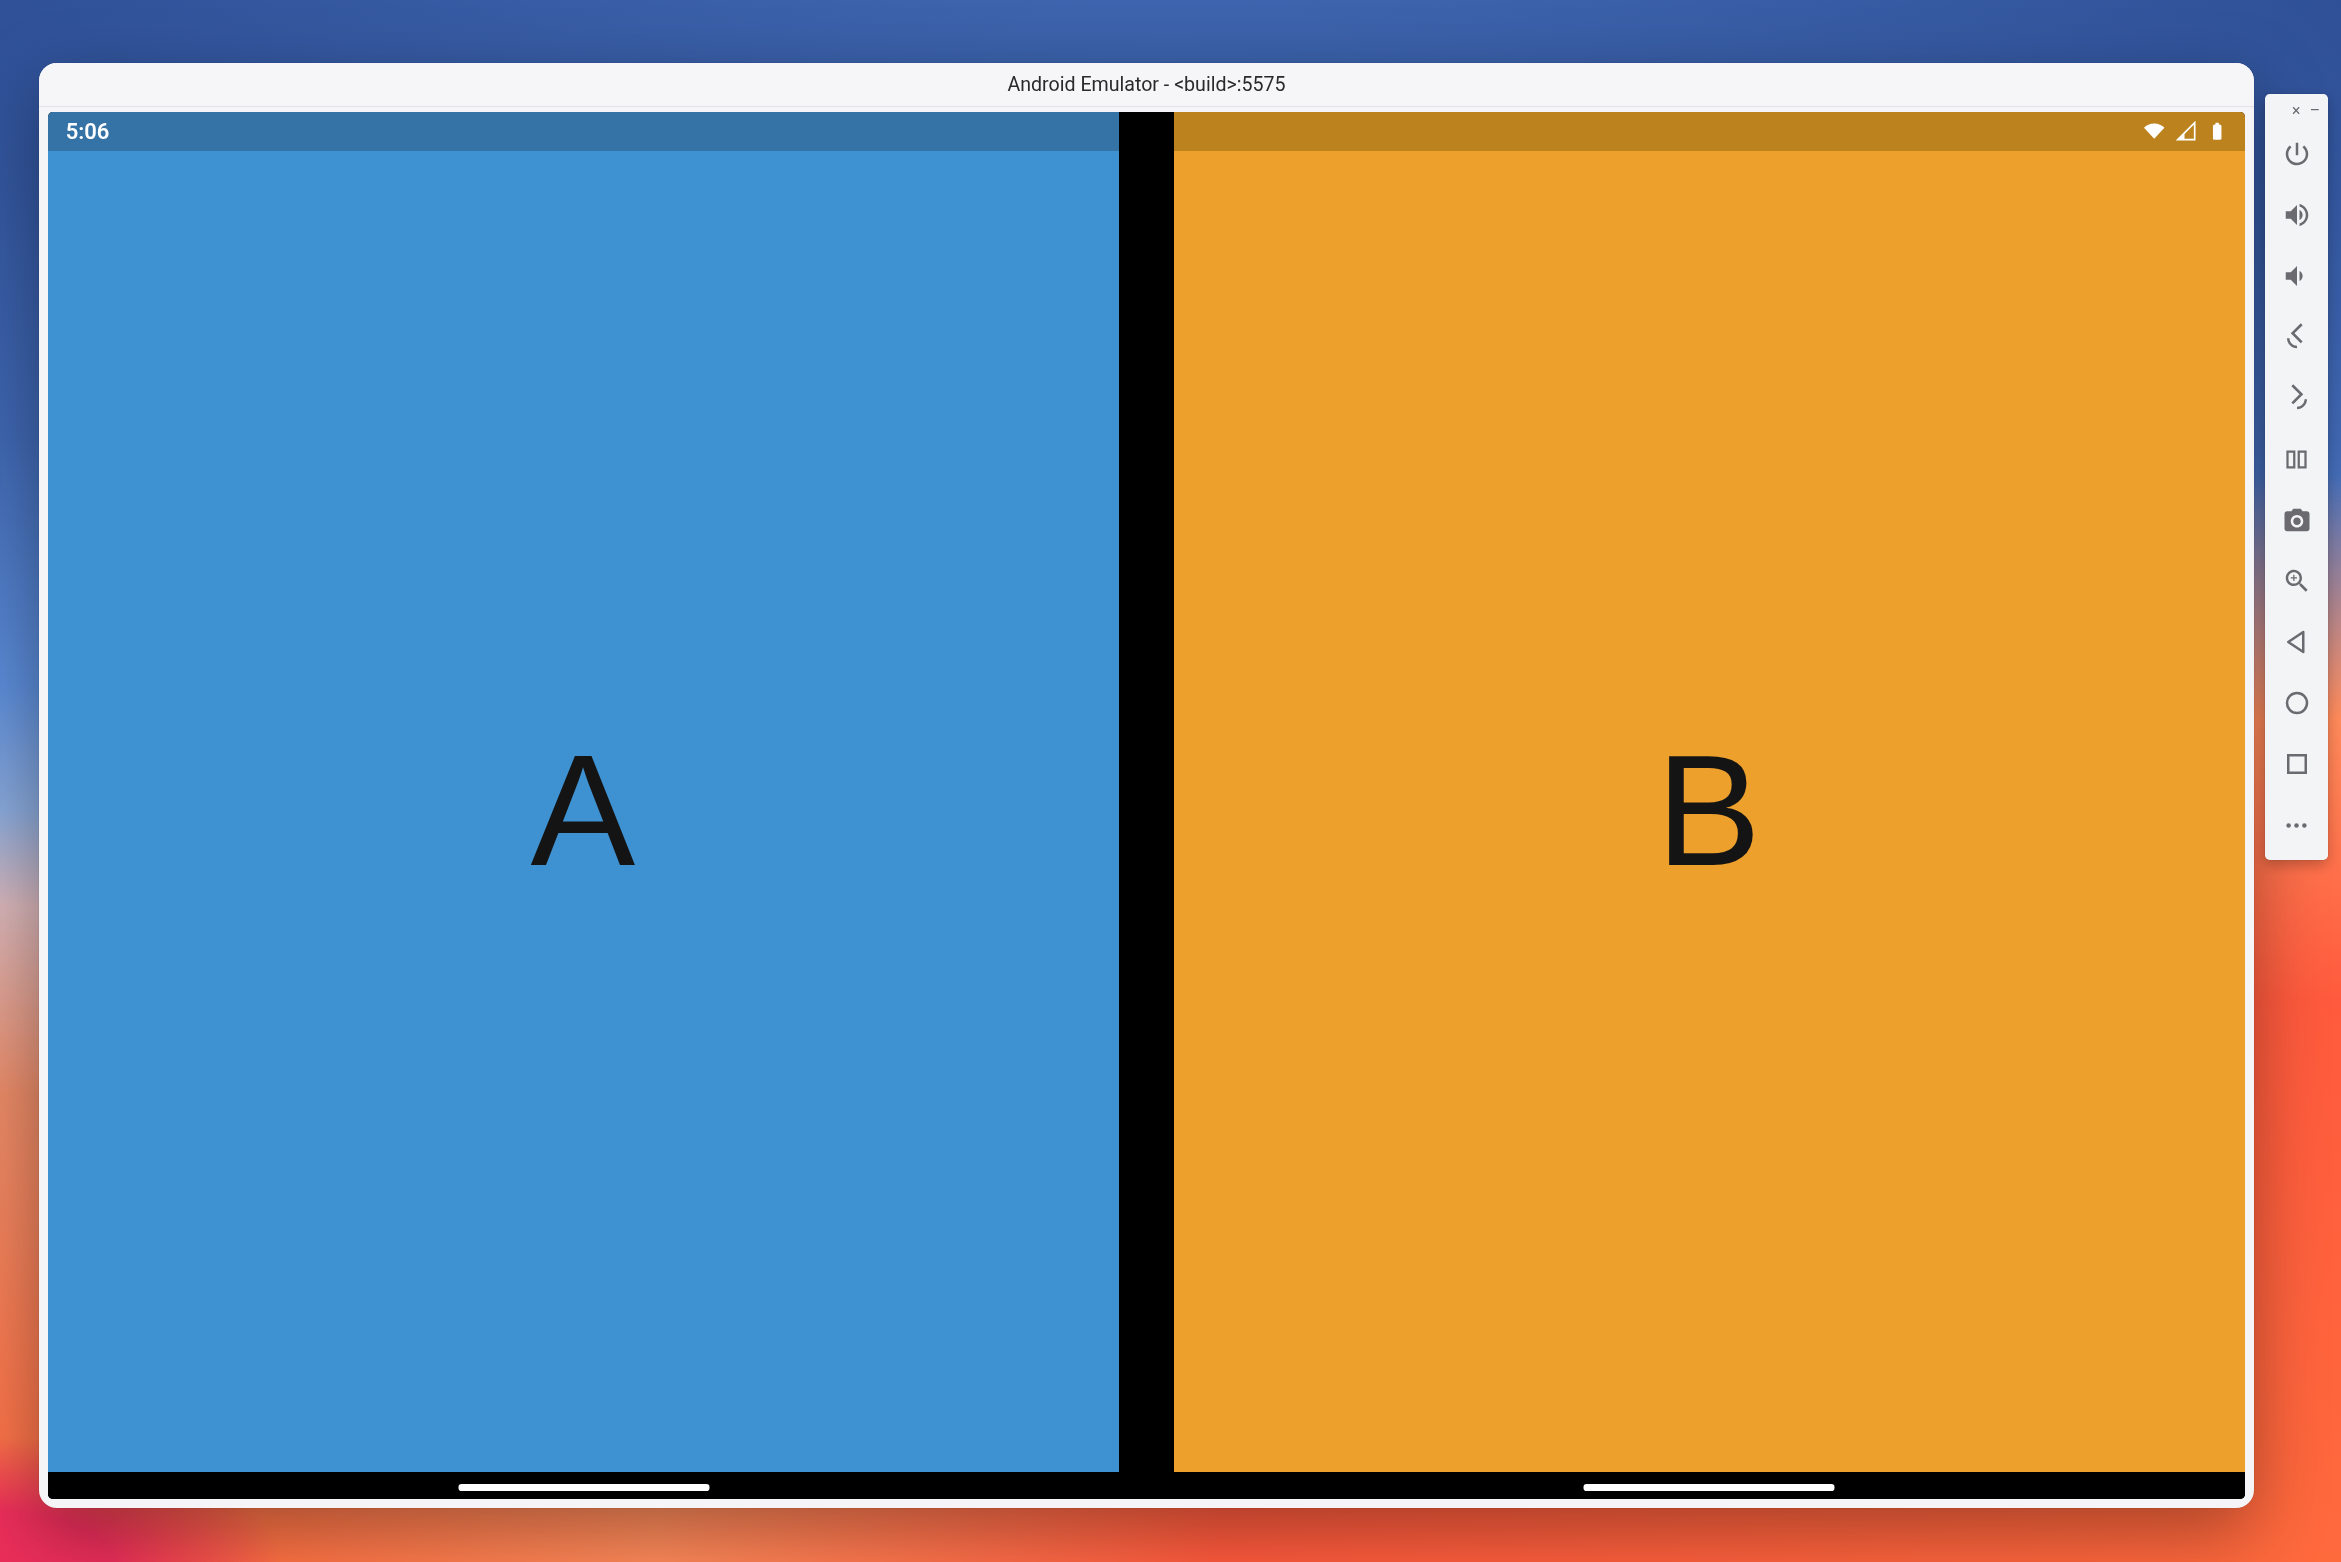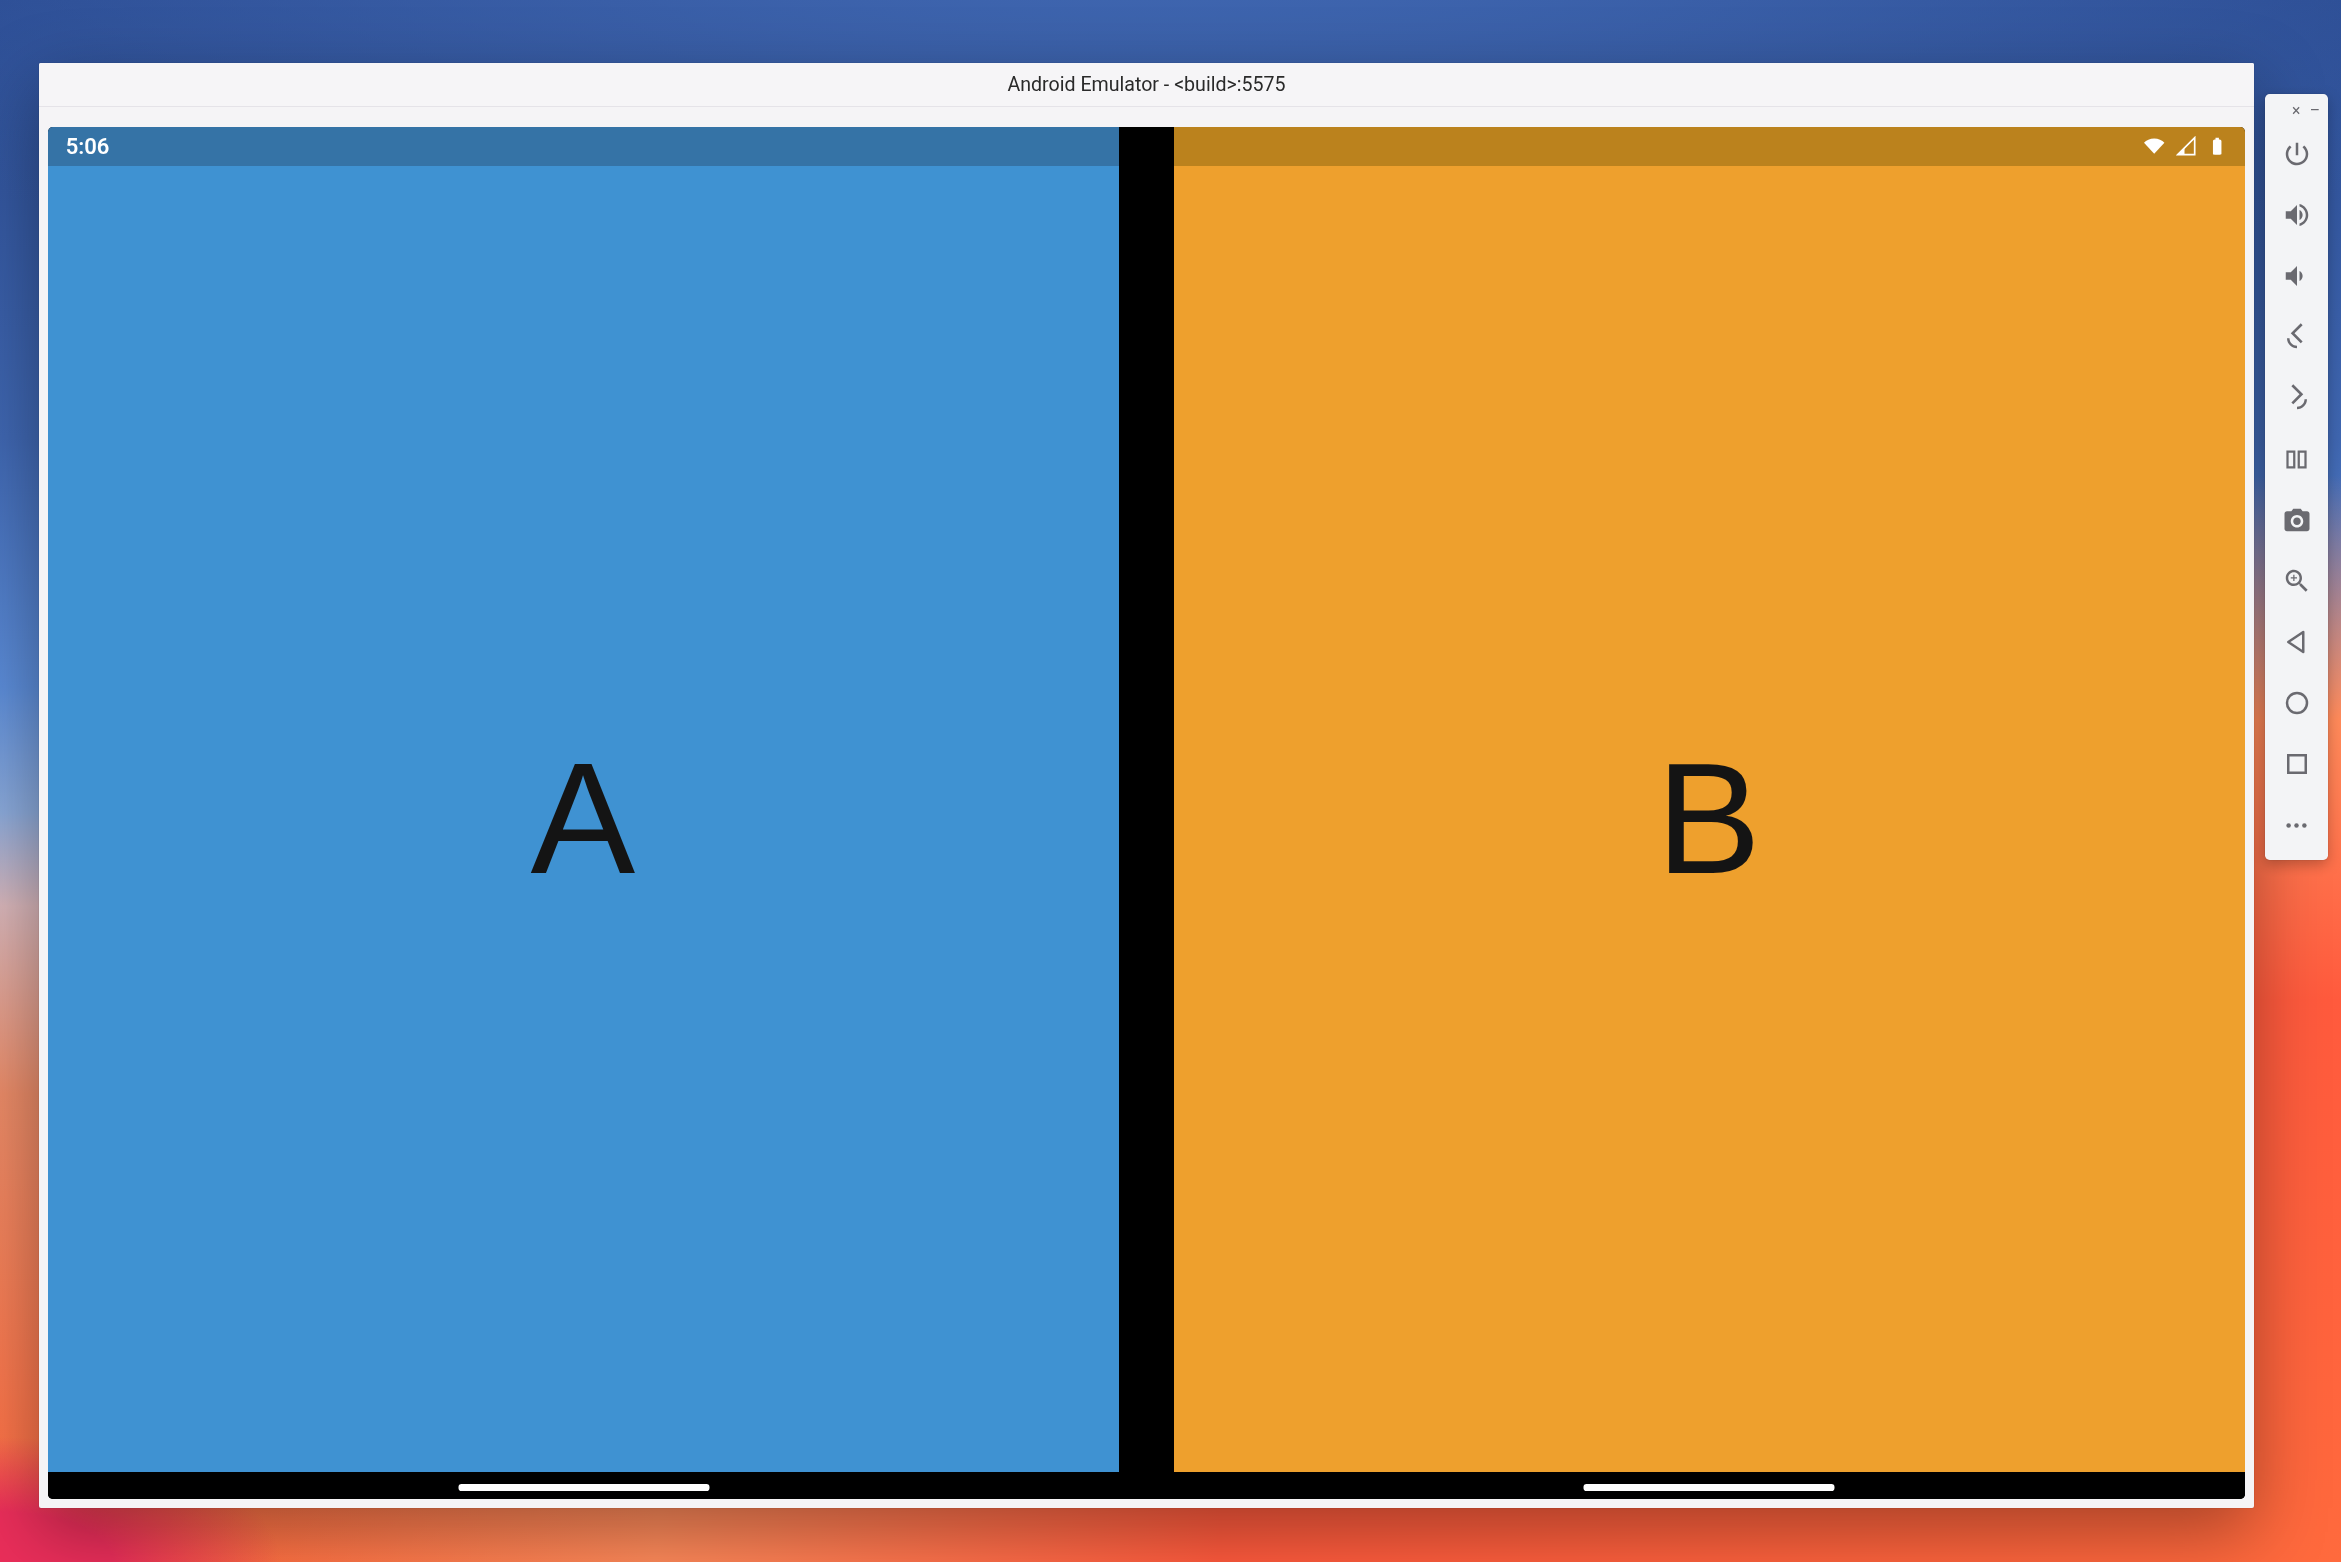--- a/index.html
+++ b/index.html
@@ -15,41 +15,40 @@
         linear-gradient(180deg, #2a4a90 0%, #3f66b0 28%, #5b8bd6 44%, #8aa8d8 52%, #d6b4b8 58%, #e88a67 70%, #ff6a3d 100%);
       z-index: 0;
     }
 
     
     .emu-window {
       position: absolute;
       left: 39px; top: 63px;
       width: 2215px; height: 1445px;
       background: #f5f4f6;
-      border-radius: 2px;
+      border-radius: 18px;
       box-shadow: 0 23.6px 71px rgba(0,0,0,0.35), 0 0 0 0.8px rgba(0,0,0,0.06);
       overflow: hidden;
       z-index: 2;
     }
     .emu-titlebar {
       height: 44px;
       display: flex; align-items: center; justify-content: center;
       font-size: 19.6px; color: #2a2a2a;
       background: #f6f5f7;
       border-bottom: 0.8px solid #e5e3e8;
     }
 
     
     .device {
       position: absolute;
       left: 9.4px; right: 9.4px; top: 49px; bottom: 9.4px;
       background: #000;
       border-radius: 4.7px;
       overflow: hidden;
-      margin-top: 15px;
     }
 
     
     .status-row {
       position: absolute; left: 0; right: 0; top: 0; height: 39px;
       display: flex; z-index: 5;
     }
     .status-half { flex: 1 1 50%; height: 100%; display: flex; align-items: center; }
     .status-half.left { background: #3573a6; color: #fff; padding-left: 17.3px; font-size: 22px; font-weight: 600; }
     .status-half.right { background: #bb821d; justify-content: flex-end; padding-right: 17.3px; gap: 11px; }

